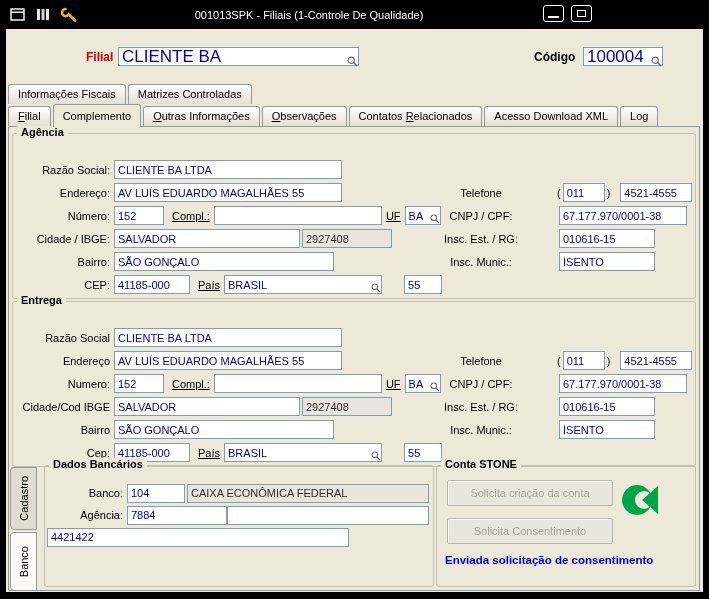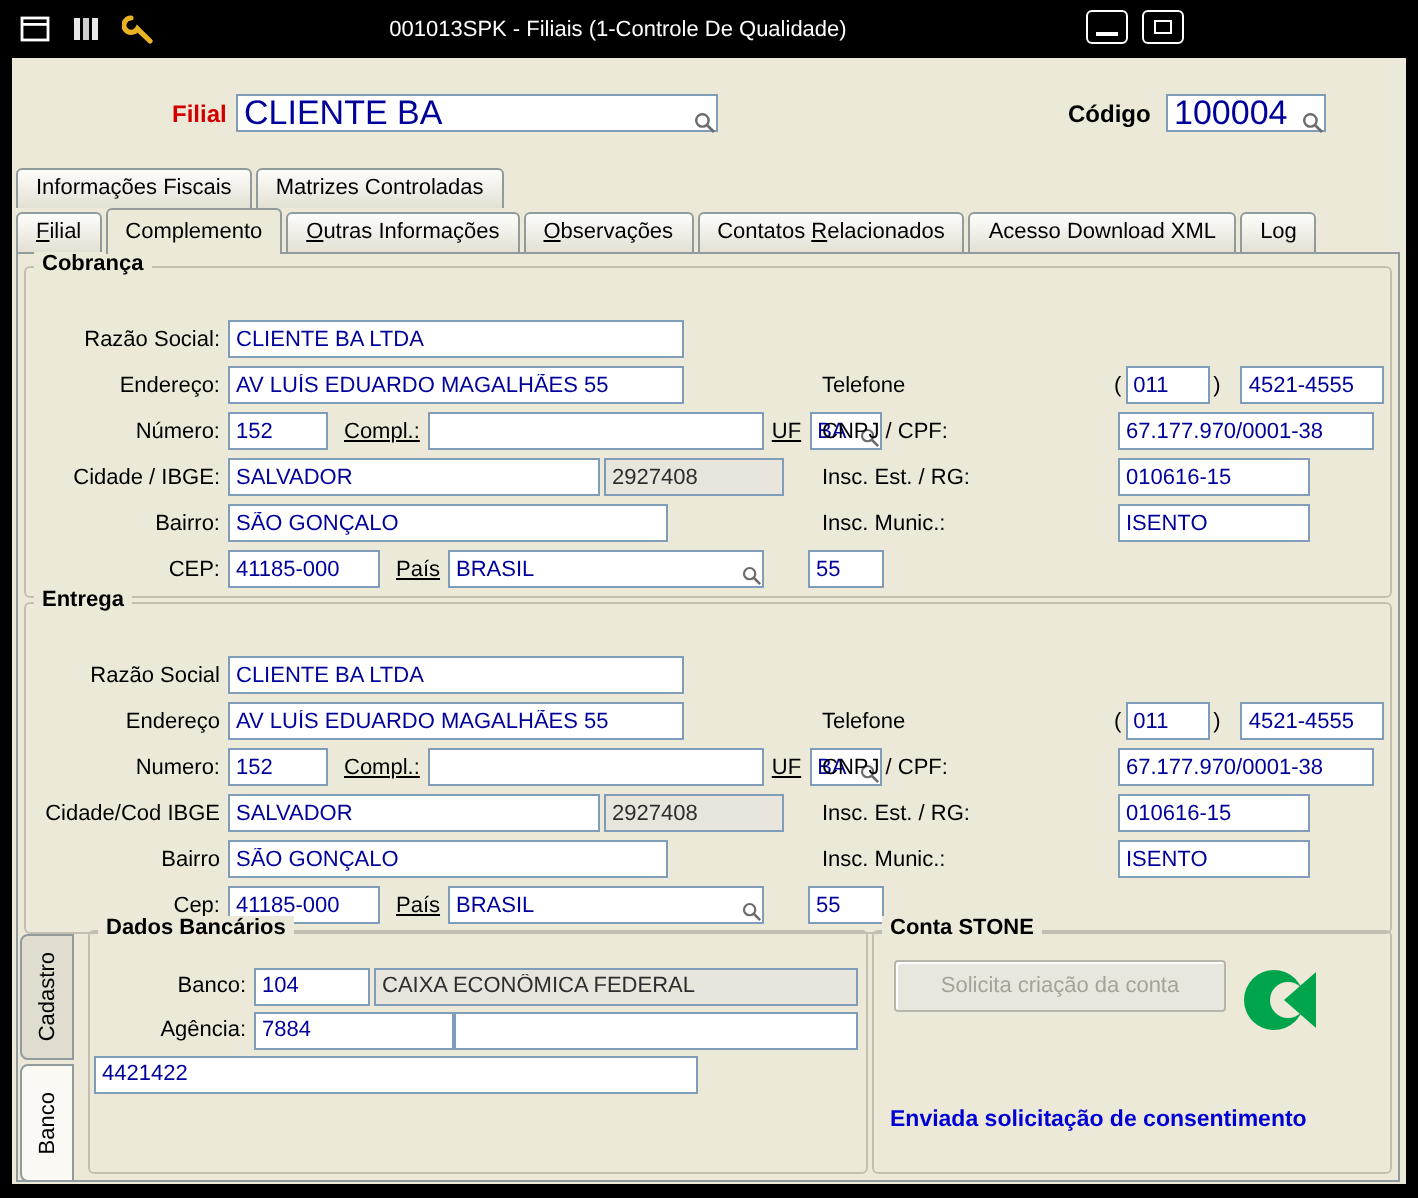--- a/index.html
+++ b/index.html
@@ -42,21 +42,21 @@
   .grp { position: absolute; border: 1px solid #c2bfb2; border-radius: 3px; }
   .grp-title { position: absolute; top: -8px; left: 4px; background: var(--window-bg, #ece9d8); padding: 0 4px; font-weight: bold; }
   .grp-body { position: absolute; left: 2px; right: 2px; }
 
   .row { position: relative; display: flex; align-items: center; height: 23px; }
   .row-sm { height: 22px; }
   .lbl { width: 99px; padding-right: 4px; text-align: right; flex: none; }
   .lbl-sm { width: 80px; padding-right: 4px; text-align: right; flex: none; }
   .inlbl { margin: 0 4px 0 8px; white-space: nowrap; text-decoration: underline; }
   .rc { position: absolute; left: 396px; top: 0; height: 100%; display: flex; align-items: center; }
-  .rlbl { width: 144px; padding-right: 4px; text-align: left; flex: none; }
+  .rlbl { width: 144px; padding-right: 4px; text-align: center; flex: none; }
   .paren { margin: 0 2px; }
   .ufwrap, .paiswrap { position: relative; flex: none; }
   .ufwrap input, .paiswrap input { width: 100%; }
 
   
   .vtab { position: absolute; width: 27px; border: 1px solid #919b9c; border-radius: 4px 0 0 4px; background: #e0ddd0;
           display: flex; align-items: center; justify-content: center; cursor: pointer; }
   .vtab.active { background: #faf9f4; z-index: 2; }
   .vtab span { writing-mode: vertical-rl; transform: rotate(180deg); font-size: 11px; }
 
@@ -133,21 +133,21 @@
       <div class="tab"><u>O</u>utras Informações</div>
       <div class="tab"><u>O</u>bservações</div>
       <div class="tab">Contatos <u>R</u>elacionados</div>
       <div class="tab">Acesso Download XML</div>
       <div class="tab">Log</div>
     </div>
 
     <div id="panel"></div>
 
     <div class="grp" style="left:6px; top:104px; width:684px; height:166px;">
-      <span class="grp-title">Cobrança</span>
+      <span class="grp-title">Agência</span>
       <div class="grp-body" style="top:24px;">
         <div class="row">
           <span class="lbl">Razão Social:</span>
           <input class="fld" style="width: 228px;" value="CLIENTE BA LTDA">
         </div>
         <div class="row">
           <span class="lbl">Endereço:</span>
           <input class="fld" style="width: 228px;" value="AV LUÍS EDUARDO MAGALHÃES 55">
           <div class="rc">
             <span class="rlbl">Telefone</span>
@@ -299,20 +299,21 @@
         </div>
         <div class="row row-sm">
           <input class="fld" style="width: 302px;" value="4421422">
         </div>
       </div>
     </div>
 
     <div class="grp" style="left:430px; top:436px; width:260px; height:122px;">
       <span class="grp-title">Conta STONE</span>
       <button class="btn" style="left:10px; top:14px;" disabled="">Solicita criação da conta</button>
+      <button class="btn" style="left:10px; top:52px;" disabled="">Solicita Consentimento</button>
       <svg id="stone-logo" width="40" height="40" viewBox="0 0 40 40">
         <circle cx="16" cy="20" r="15" fill="#00a44a"></circle>
         <circle cx="23" cy="20" r="9" fill="#ece9d8"></circle>
         <polygon points="37,6 37,34 21,20" fill="#00a44a"></polygon>
       </svg>
       <span class="status-link">Enviada solicitação de consentimento</span>
     </div>
 
   </div>
 </div>

